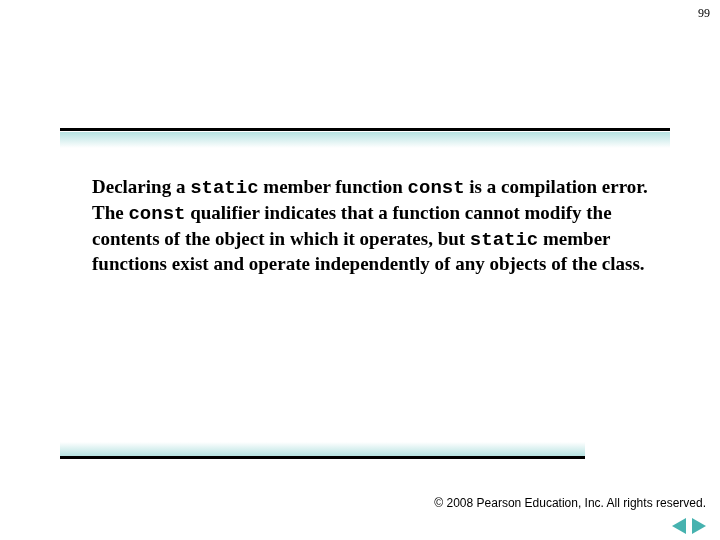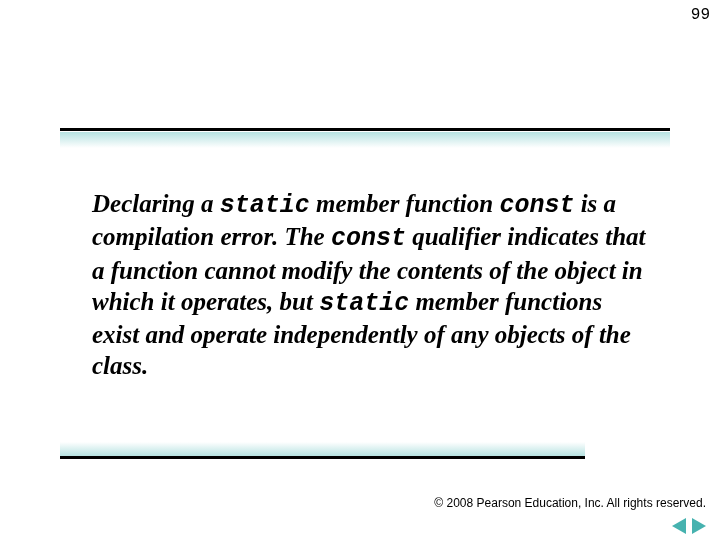--- a/index.html
+++ b/index.html
@@ -15,22 +15,22 @@
   .slide {
     position: relative;
     width: 720px;
     height: 540px;
     box-sizing: border-box;
   }
   .page-number {
     position: absolute;
     top: 6px;
     right: 10px;
-    font-family: Liberation Mono, monospace;
-    font-size: 16px;
+    font-family: Liberation Serif, serif;
+    font-size: 12px;
     color: #000;
   }
   .title {
     position: absolute;
     left: 60px;
     top: 80px;
     font-family: Arial, Helvetica, sans-serif;
     font-size: 32px;
     font-weight: bold;
     color: #000;
@@ -47,27 +47,26 @@
     position: absolute;
     left: 60px;
     top: 132px;
     width: 610px;
     height: 16px;
     background: linear-gradient(to bottom, #b6e2e1, #ffffff);
   }
   .body {
     position: absolute;
     left: 92px;
-    top: 188px;
+    top: 175px;
     width: 560px;
-    font-size: 25px;
+    font-size: 19px;
     line-height: 1.25;
     font-weight: bold;
     color: #000;
-    font-style: italic;
   }
   .body .mono {
     font-family: "Courier New", Courier, monospace;
     font-weight: bold;
   }
   .rule-bot-accent {
     position: absolute;
     left: 60px;
     top: 442px;
     width: 525px;

